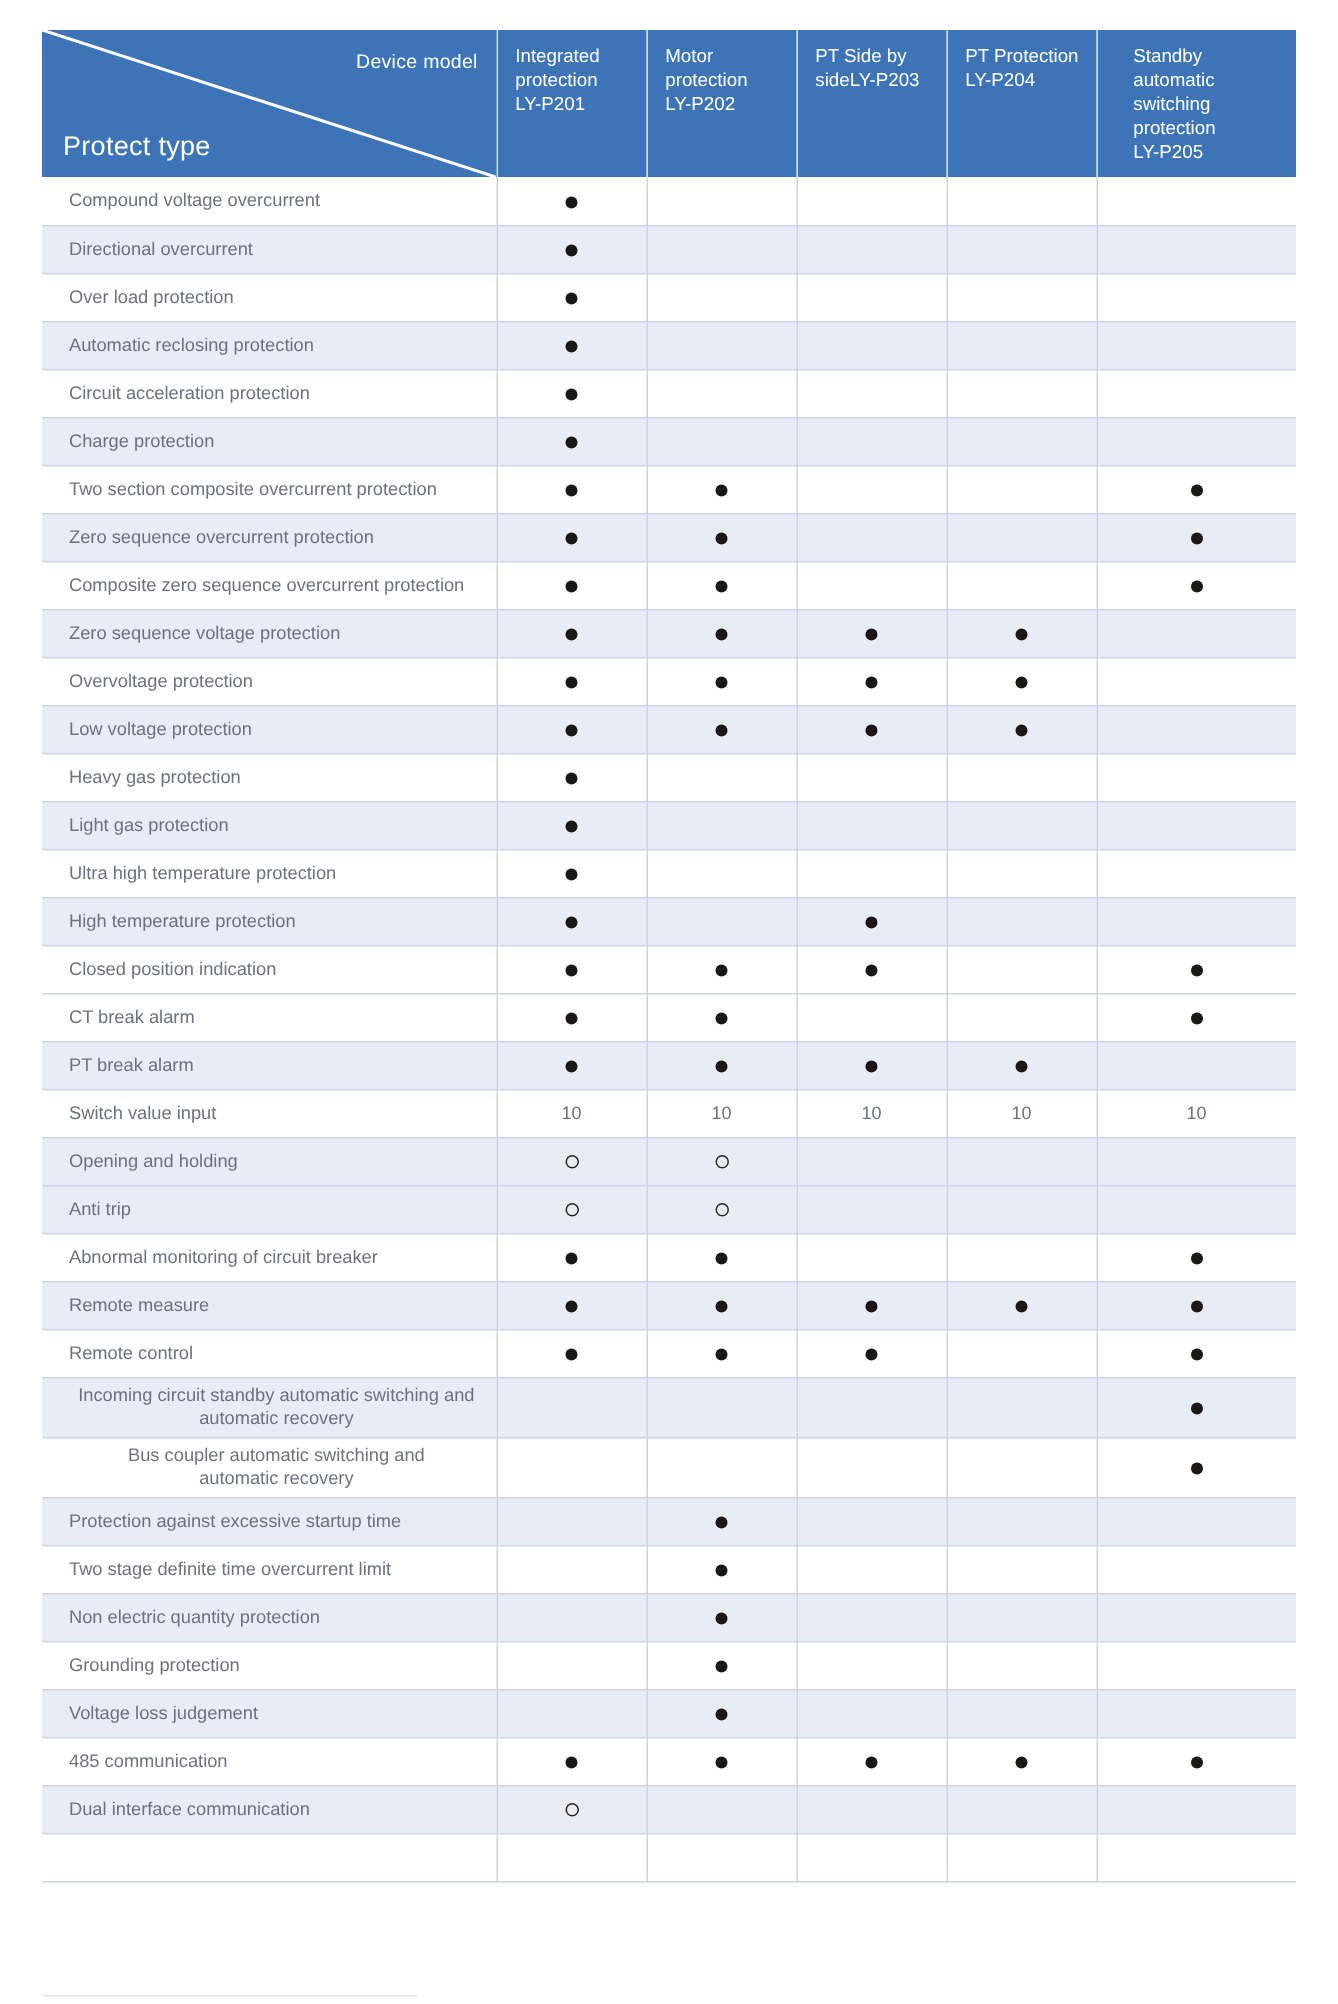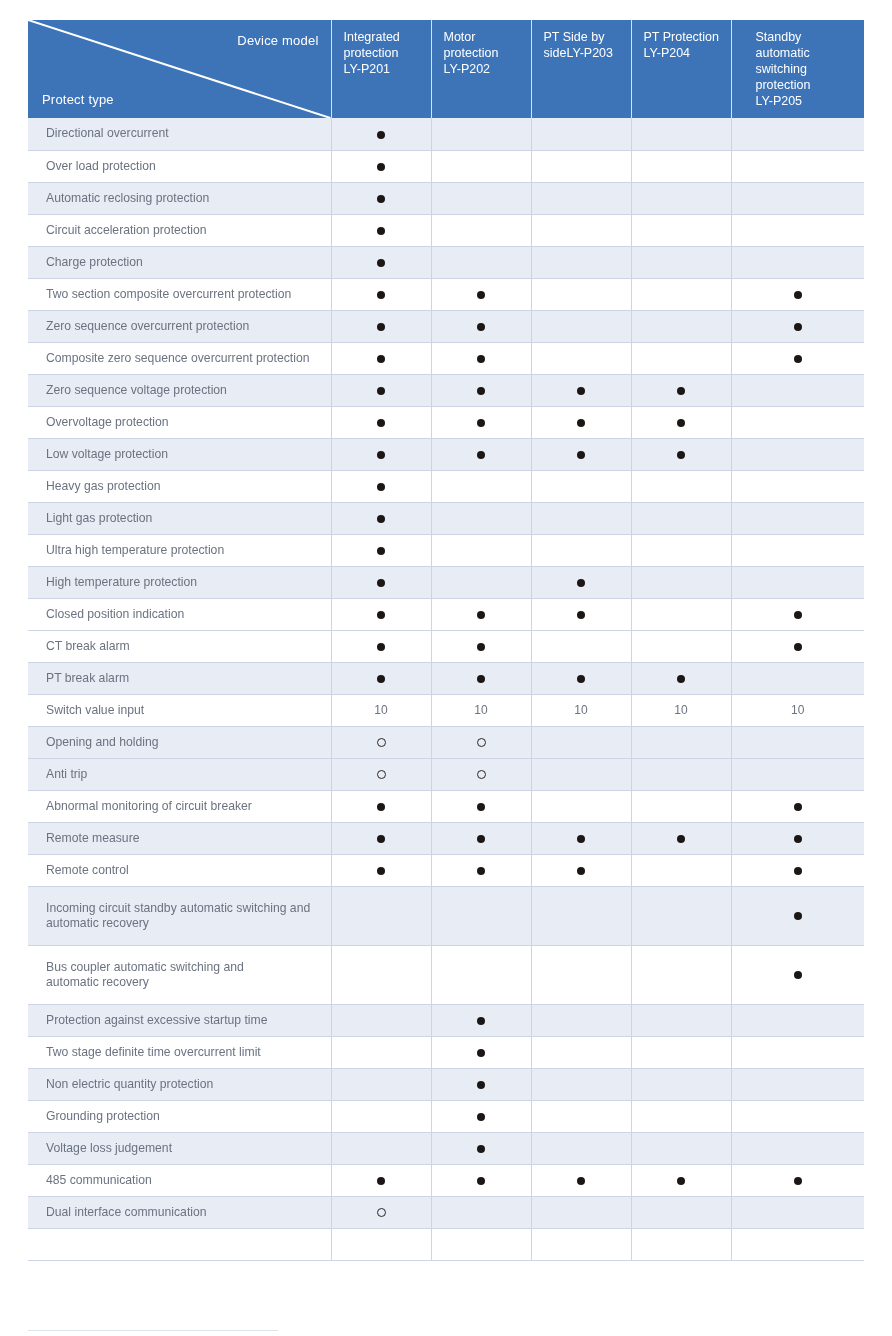--- a/index.html
+++ b/index.html
@@ -65,21 +65,21 @@
     right: 12px;
     top: 13px;
     font-size: 13px;
     color: #ffffff;
     letter-spacing: .2px;
   }
   th.corner .prot-type {
     position: absolute;
     left: 14px;
     bottom: 9px;
-    font-size: 13px;
+    font-size: 18px;
     color: #ffffff;
     letter-spacing: .2px;
   }
 
   
   tbody td {
     border-right: 1px solid #ccd4e6;
     border-bottom: 1px solid #ccd4e6;
     font-size: 12.2px;
     color: #6b7280;
@@ -110,21 +110,21 @@
   .mk-filled, .mk-hollow {
     display: inline-block;
     width: 8px;
     height: 8px;
     border-radius: 50%;
     vertical-align: middle;
   }
   .mk-filled { background: #1c1714; }
   .mk-hollow { background: transparent; border: 1.3px solid #2a2622; box-sizing: border-box; width: 9px; height: 9px; }
 
-  tr.tall td { height: 59px; }
+  tr.tall td { height: 40px; text-align: center; }
 
   tbody tr:last-child td { border-bottom: 1px solid #ccd4e6; }
 
   #bottom-rule {
     position: absolute;
     left: 28px;
     top: 1330px;
     width: 250px;
     height: 1px;
     background: #dfe3ea;
@@ -171,20 +171,28 @@
           <span>LY-P204</span>
         </th>
         <th>
           <span>Standby automatic</span><br>
           <span>switching protection</span><br>
           <span>LY-P205</span>
         </th>
       </tr>
     </thead>
     <tbody id="spec-body">
+        <tr>
+          <td class="label"><span>Compound voltage overcurrent</span></td>
+          <td class="val"><span class="mk-filled"></span></td>
+          <td class="val"></td>
+          <td class="val"></td>
+          <td class="val"></td>
+          <td class="val"></td>
+        </tr>
         <tr class="alt">
           <td class="label"><span>Directional overcurrent</span></td>
           <td class="val"><span class="mk-filled"></span></td>
           <td class="val"></td>
           <td class="val"></td>
           <td class="val"></td>
           <td class="val"></td>
         </tr>
         <tr>
           <td class="label"><span>Over load protection</span></td>

